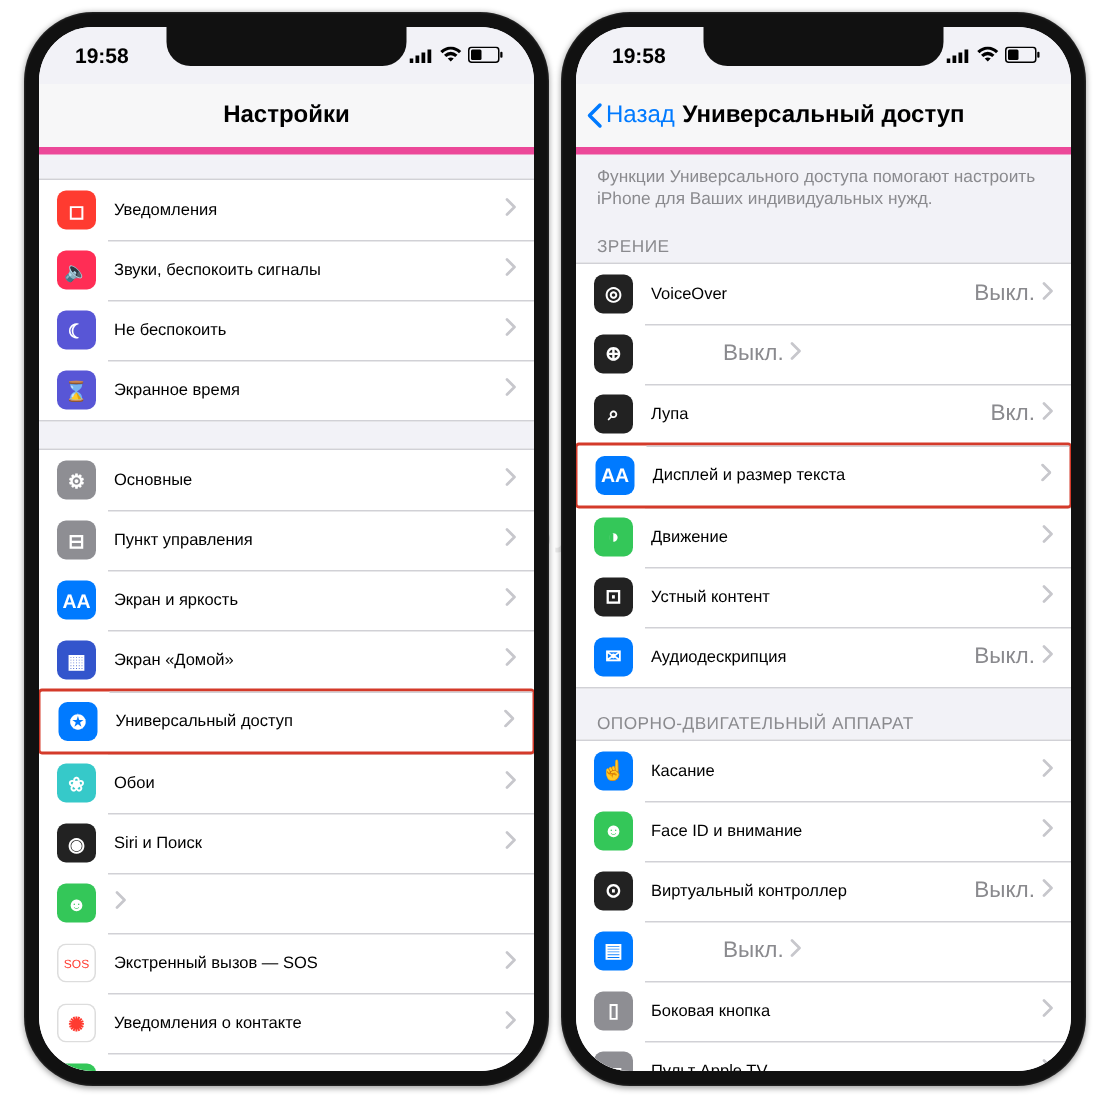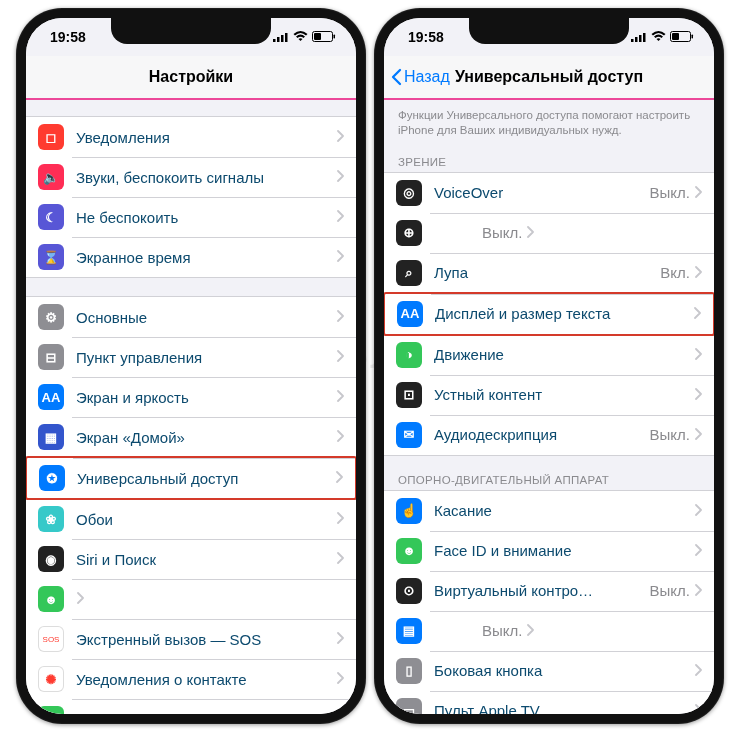--- a/index.html
+++ b/index.html
@@ -60,21 +60,21 @@
     font-size: 14px;
     font-weight: 600;
     color: #000;
     background: #f2f2f7;
   }
   .status-right { display: flex; gap: 4px; align-items: center; }
   .sig, .wifi, .batt { display: inline-block; }
   .navbar {
     height: 42px;
     background: #f8f8f8cc;
-    border-bottom: 2px solid #ec4899;
+    border-bottom: 5px solid #ec4899;
     display: flex;
     align-items: center;
     justify-content: center;
     position: relative;
   }
   .nav-title { font-size: 16px; font-weight: 600; color: #000; }
   .nav-back {
     position: absolute;
     left: 6px;
     color: #007aff;
@@ -133,21 +133,21 @@
     border-radius: 6px;
     margin-right: 12px;
     flex-shrink: 0;
     display: flex;
     align-items: center;
     justify-content: center;
     color: #fff;
     font-size: 13px;
     background: #8e8e93;
   }
-  .label { flex: 1; font-size: 15px; color: #0c4a6e; white-space: nowrap; overflow: hidden; text-overflow: ellipsis; }
+  .label { flex: 1; font-size: 11px; color: #000000; white-space: nowrap; overflow: hidden; text-overflow: ellipsis; }
   .value { font-size: 15px; color: #8a8a8e; margin-right: 4px; padding-left: 48px; }
   .chevron { color: #c7c7cc; font-size: 16px; }
 </style>
 </head>
 <body>
 
 <div class="watermark">ЯБЛЫК</div>
 
 <div class="phone">
   <div class="screen">

